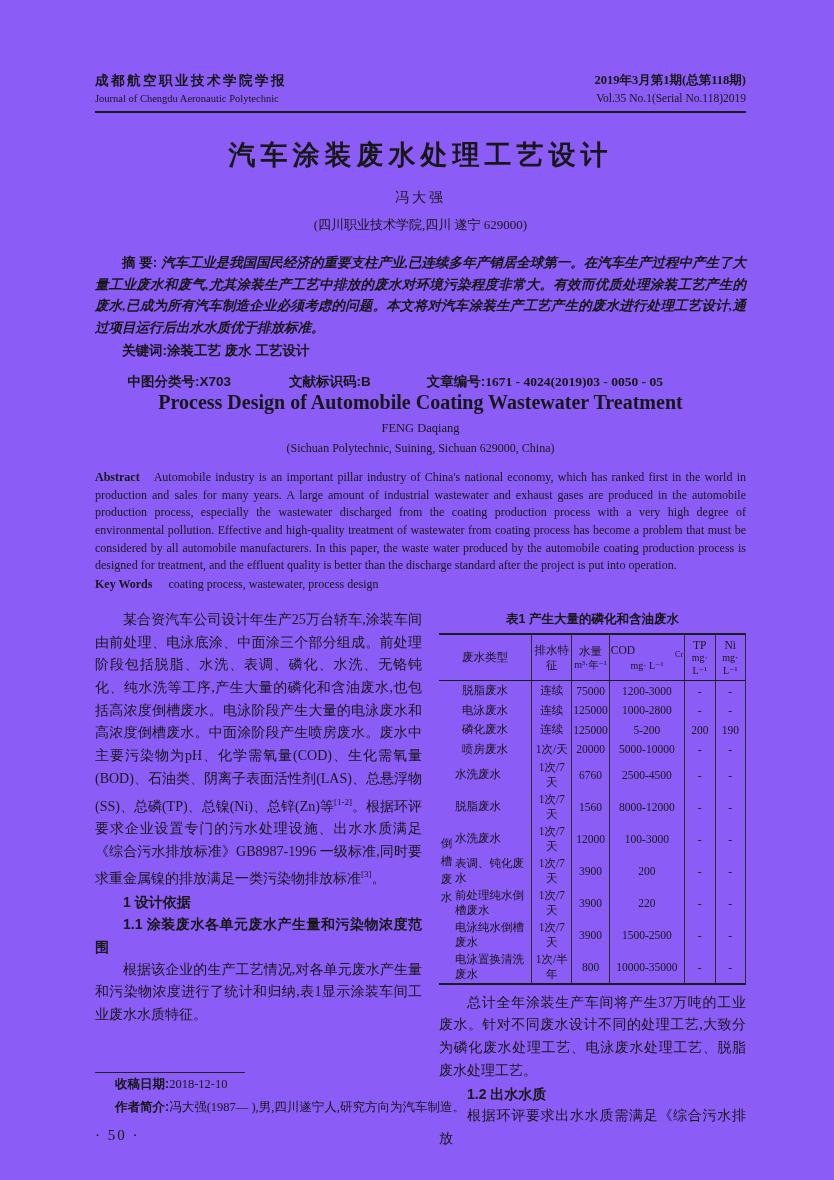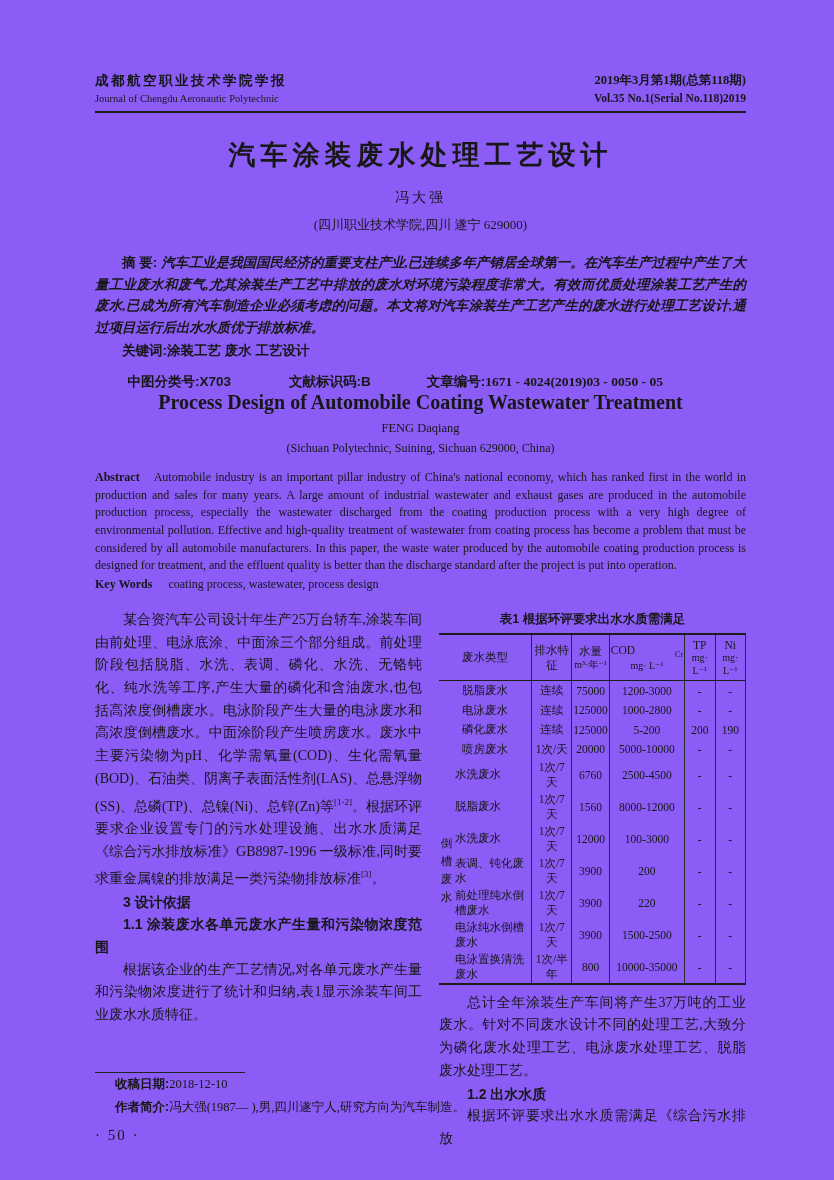--- a/index.html
+++ b/index.html
@@ -14,21 +14,21 @@
     overflow: hidden;
   }
   .content { padding: 72px 88px 0 95px; }
 
   
   .journal-header { display: flex; justify-content: space-between; align-items: flex-start; }
   .jh-left .cn { font-family: "Liberation Sans", sans-serif; font-weight: bold; font-size: 13.5px; letter-spacing: 2.5px; }
   .jh-left .en { font-size: 10.5px; margin-top: 3px; }
   .jh-right { text-align: right; }
   .jh-right .cn { font-weight: bold; font-size: 12.5px; }
-  .jh-right .en { font-weight: bold; font-size: 11.5px; margin-top: 3px; }
+  .jh-right .en { font-weight: normal; font-size: 11.5px; margin-top: 3px; }
   .header-rule { border-bottom: 2.5px solid #1d1d1d; margin-top: 7px; }
 
   
   .cn-title { text-align: center; margin-top: 24px; font-family: "Liberation Sans", sans-serif; font-weight: bold; font-size: 27px; letter-spacing: 5px; }
   .cn-author { text-align: center; margin-top: 16px; font-size: 14px; letter-spacing: 3px; }
   .cn-affil { text-align: center; margin-top: 9px; font-size: 13px; }
 
   
   .abstract-cn { margin-top: 18px; font-size: 13.5px; line-height: 21.6px; text-align: justify; font-weight: bold; font-style: italic; }
   .abstract-cn .lbl { font-style: normal; font-family: "Liberation Sans", sans-serif; padding-right: 4px; }
@@ -113,27 +113,27 @@
     <div class="en-author">FENG Daqiang</div>
     <div class="en-affil">(Sichuan Polytechnic,  Suining, Sichuan  629000, China)</div>
 
     <div class="abstract-en"><span class="lbl">Abstract</span><span>Automobile industry is an important pillar industry of China's national economy, which has ranked first in the world in production and sales for many years. A large amount of industrial wastewater and exhaust gases are produced in the automobile production process, especially the wastewater discharged from the coating production process with a very high degree of environmental pollution. Effective and high-quality treatment of wastewater from coating process has become a problem that must be considered by all automobile manufacturers. In this paper, the waste water produced by the automobile coating production process is designed for treatment, and the effluent quality is better than the discharge standard after the project is put into operation.</span></div>
     <div class="keywords-en"><span class="lbl">Key Words</span><span>coating process, wastewater, process design</span></div>
 
     <div class="columns">
 
       <div class="col-left">
         <div class="body-para"><span>某合资汽车公司设计年生产25万台轿车,涂装车间由前处理、电泳底涂、中面涂三个部分组成。前处理阶段包括脱脂、水洗、表调、磷化、水洗、无铬钝化、纯水洗等工序,产生大量的磷化和含油废水,也包括高浓度倒槽废水。电泳阶段产生大量的电泳废水和高浓度倒槽废水。中面涂阶段产生喷房废水。废水中主要污染物为pH、化学需氧量(COD)、生化需氧量(BOD)、石油类、阴离子表面活性剂(LAS)、总悬浮物(SS)、总磷(TP)、总镍(Ni)、总锌(Zn)等</span><sup>[1-2]</sup><span>。根据环评要求企业设置专门的污水处理设施、出水水质满足《综合污水排放标准》GB8987-1996 一级标准,同时要求重金属镍的排放满足一类污染物排放标准</span><sup>[3]</sup><span>。</span></div>
-        <div class="sec-heading">3  设计依据</div>
+        <div class="sec-heading">1  设计依据</div>
         <div class="sec-heading">1.1  涂装废水各单元废水产生量和污染物浓度范围</div>
         <div class="body-para">根据该企业的生产工艺情况,对各单元废水产生量和污染物浓度进行了统计和归纳,表1显示涂装车间工业废水水质特征。</div>
       </div>
 
       <div class="col-right">
-        <div class="table-caption">表1   根据环评要求出水水质需满足</div>
+        <div class="table-caption">表1   产生大量的磷化和含油废水</div>
         <table class="wq">
           <thead>
             <tr>
               <th colspan="2">废水类型</th>
               <th class="bl">排水特征</th>
               <th class="bl"><span>水量</span><span class="unit">m³·年⁻¹</span></th>
               <th class="bl"><span>COD</span><sub class="cod-sub">Cr</sub><span class="unit">mg· L⁻¹</span></th>
               <th class="bl"><span>TP</span><span class="unit">mg· L⁻¹</span></th>
               <th class="bl br"><span>Ni</span><span class="unit">mg· L⁻¹</span></th>
             </tr>

